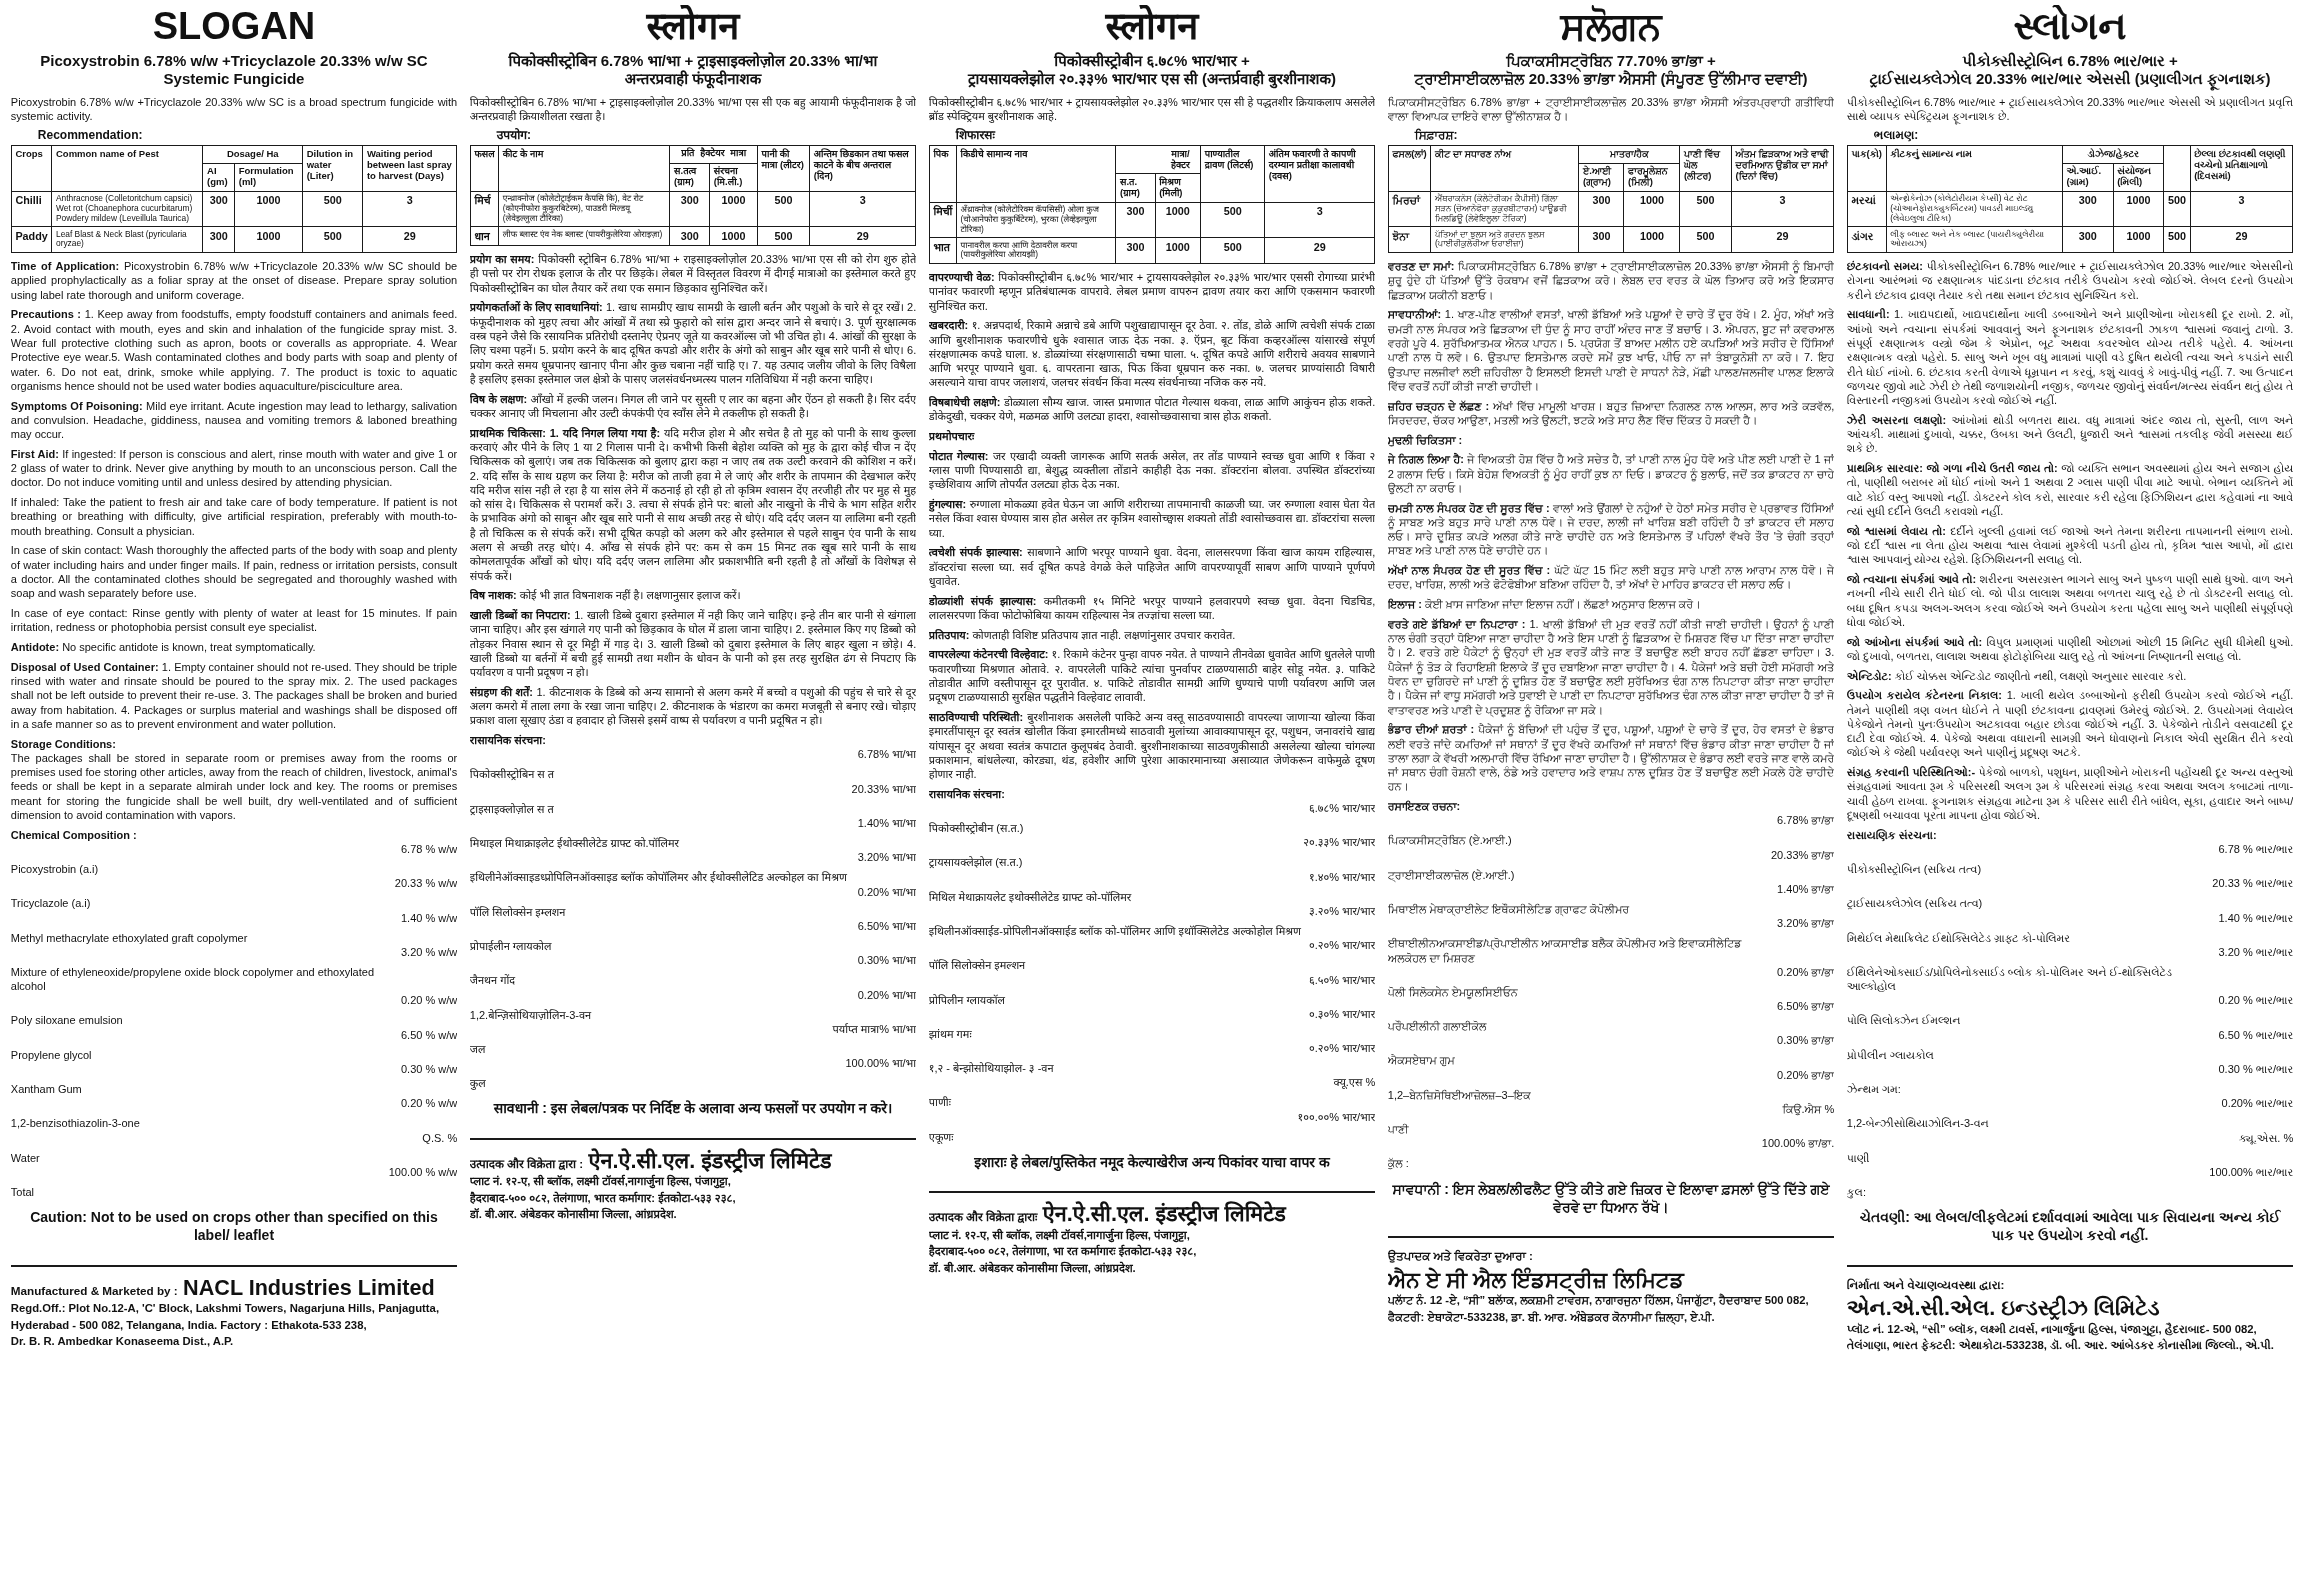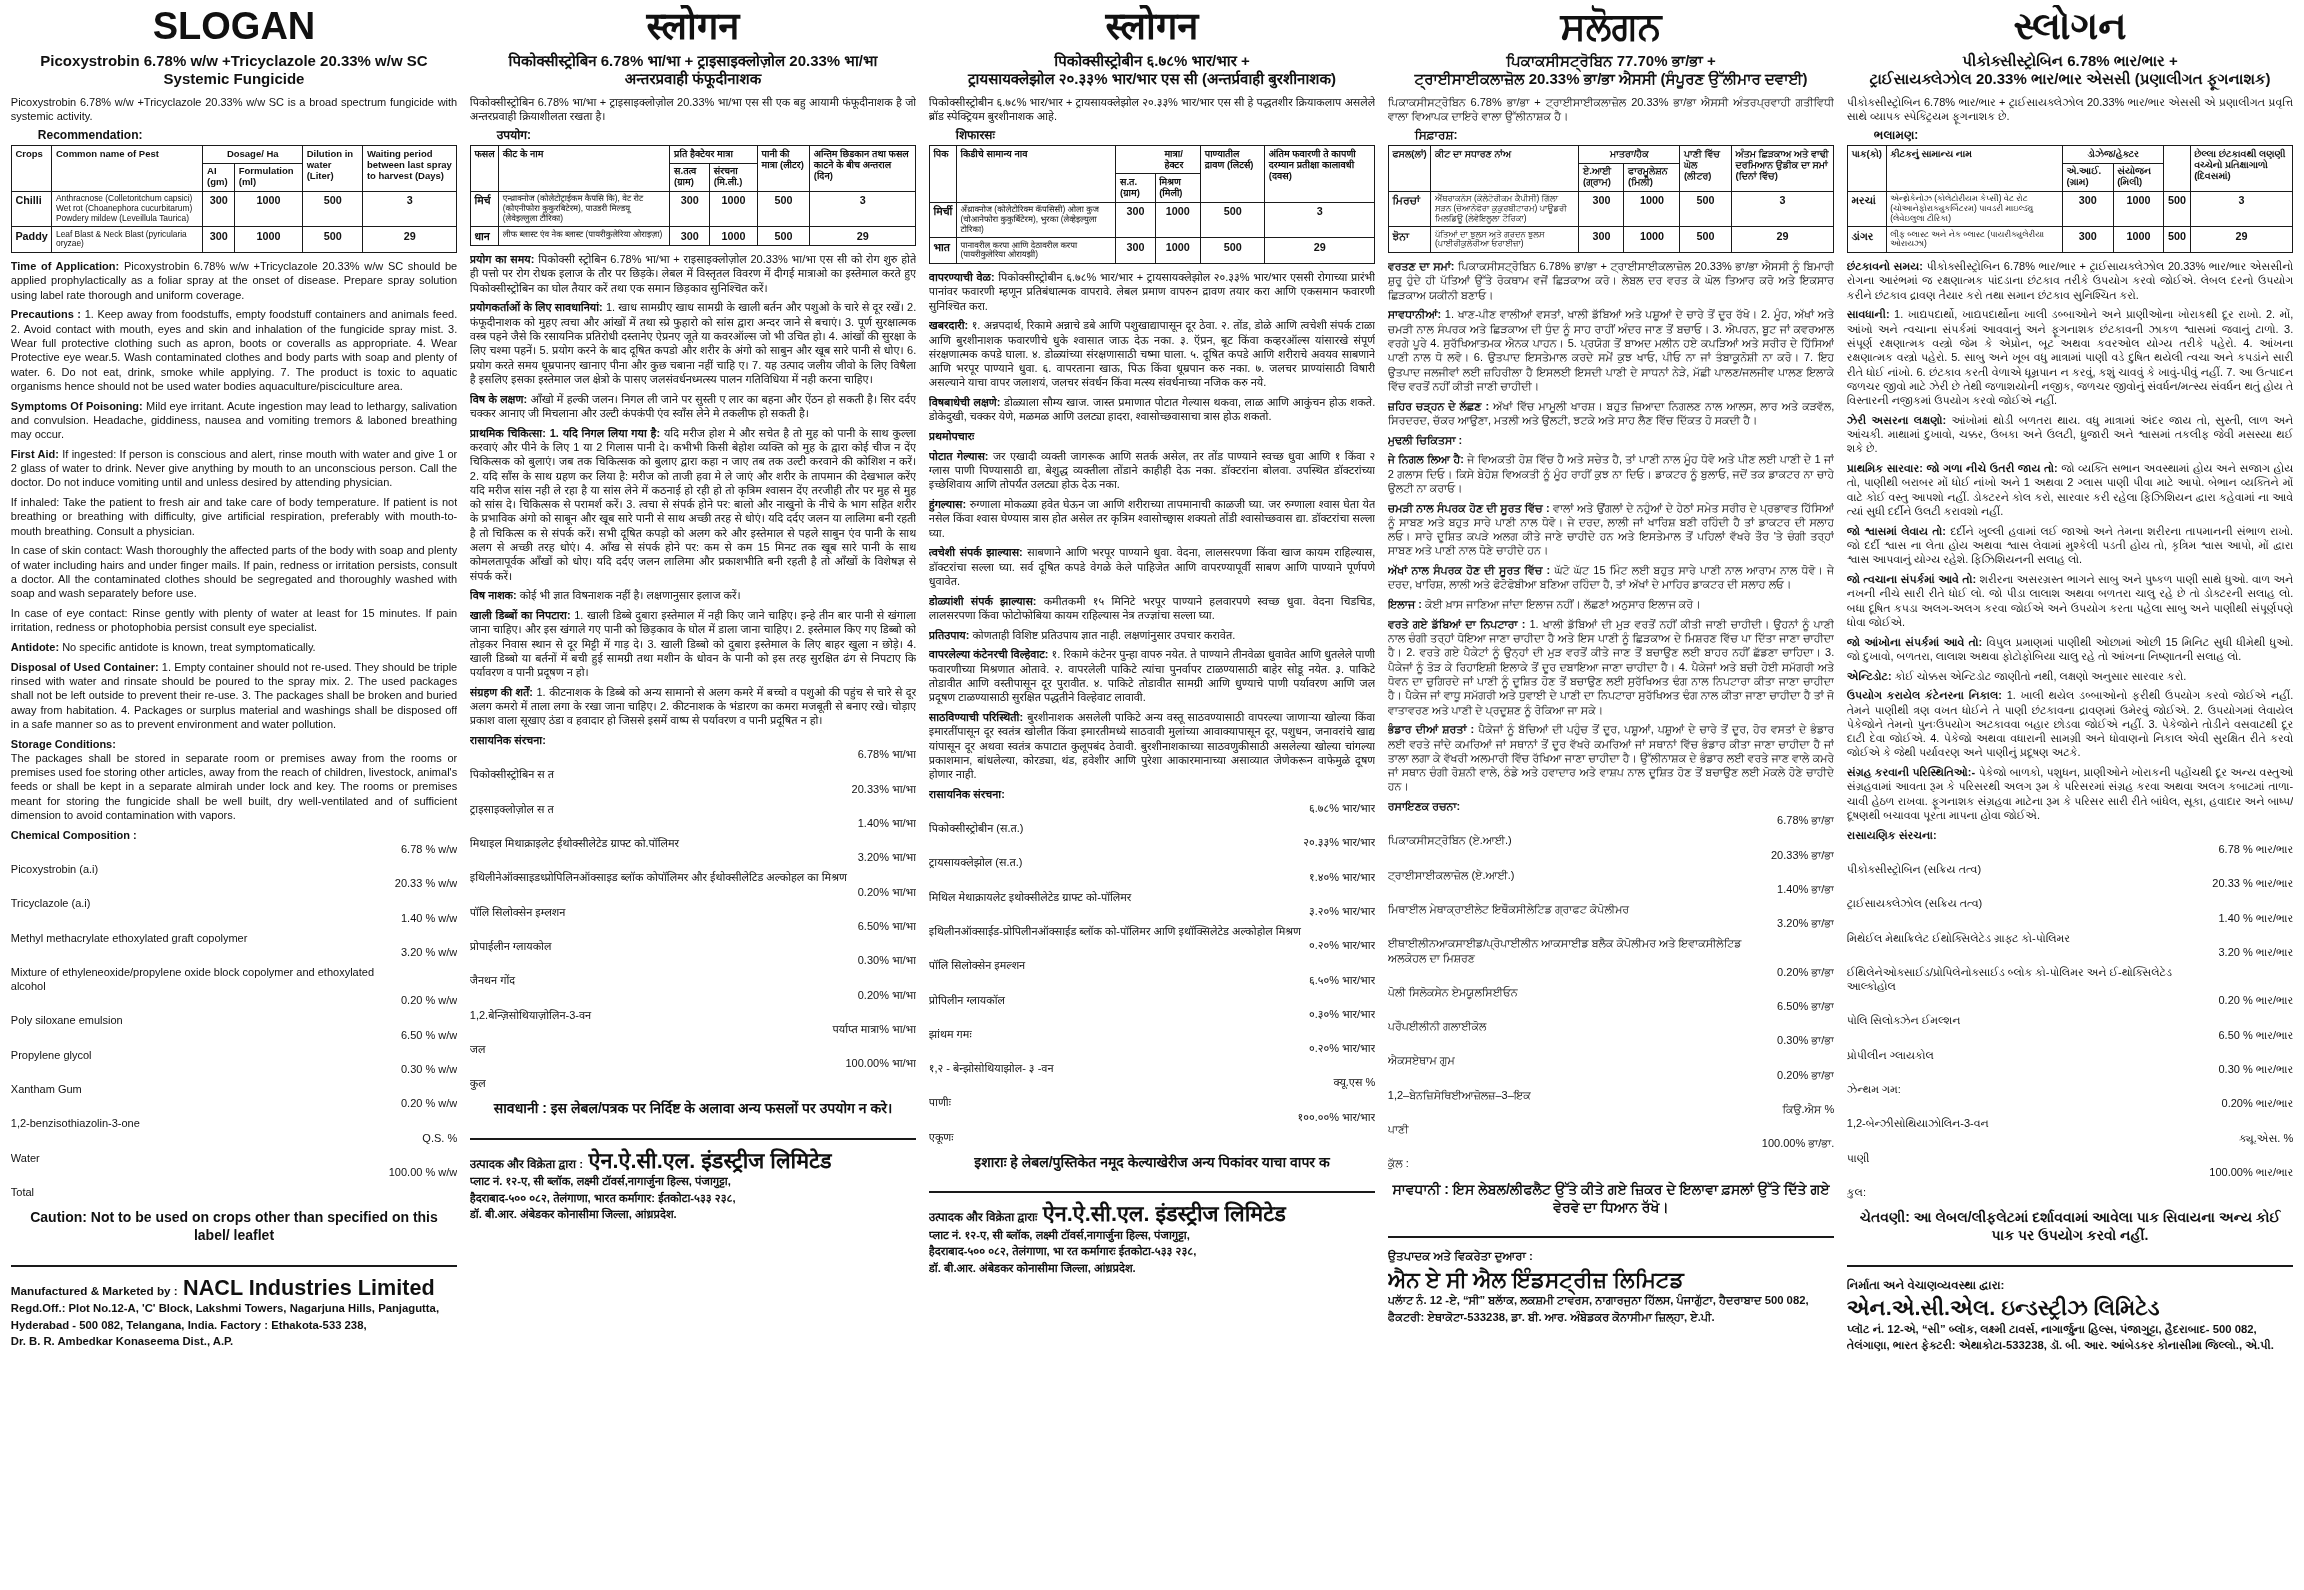--- a/index.html
+++ b/index.html
@@ -144,21 +144,21 @@
         <div>पिकोक्सीस्ट्रोबिन 6.78% भा/भा + ट्राइसाइक्लोज़ोल 20.33% भा/भा</div>
         <div>अन्तरप्रवाही फंफूदीनाशक</div>
       </div>
       <p class="intro">पिकोक्सीस्ट्रोबिन 6.78% भा/भा + ट्राइसाइक्लोज़ोल 20.33% भा/भा एस सी एक बहु आयामी फंफूदीनाशक है जो अन्तरप्रवाही क्रियाशीलता रखता है।</p>
       <div class="rec-label">उपयोग:</div>
       <table class="rec">
         <thead>
           <tr>
             <th rowspan="2">फसल</th>
             <th rowspan="2">कीट के नाम</th>
-            <th colspan="2" style="">प्रति हैक्टेयर मात्रा</th>
+            <th colspan="2" style="text-align: center; font-family: Liberation Mono, monospace;">प्रति हैक्टेयर मात्रा</th>
             <th rowspan="2">पानी की मात्रा (लीटर)</th>
             <th rowspan="2">अन्तिम छिडकान तथा फसल काटने के बीच अन्तराल (दिन)</th>
           </tr>
           <tr>
             <th>स.तत्व (ग्राम)</th>
             <th>संरचना (मि.ली.)</th>
           </tr>
         </thead>
         <tbody>
           <tr>
@@ -244,21 +244,21 @@
         <div>पिकोक्सीस्ट्रोबीन ६.७८% भार/भार +</div>
         <div>ट्रायसायक्लेझोल २०.३३% भार/भार एस सी (अन्तर्प्रवाही बुरशीनाशक)</div>
       </div>
       <p class="intro">पिकोक्सीस्ट्रोबीन ६.७८% भार/भार + ट्रायसायक्लेझोल २०.३३% भार/भार एस सी हे पद्धतशीर क्रियाकलाप असलेले ब्रॉड स्पेक्ट्रियम बुरशीनाशक आहे.</p>
       <div class="rec-label">शिफारसः</div>
       <table class="rec">
         <thead>
           <tr>
             <th rowspan="2">पिक</th>
             <th rowspan="2">किडीचे सामान्य नाव</th>
-            <th colspan="2" style="text-align: left; padding-left: 48px;">मात्रा/हेक्टर</th>
+            <th colspan="2" style="text-align: center; padding-left: 48px;">मात्रा/हेक्टर</th>
             <th rowspan="2">पाण्यातील द्रावण (लिटर्स)</th>
             <th rowspan="2">अंतिम फवारणी ते कापणी दरम्यान प्रतीक्षा कालावधी (दवस)</th>
           </tr>
           <tr>
             <th>स.त. (ग्राम)</th>
             <th>मिश्रण (मिली)</th>
           </tr>
         </thead>
         <tbody>
           <tr>

